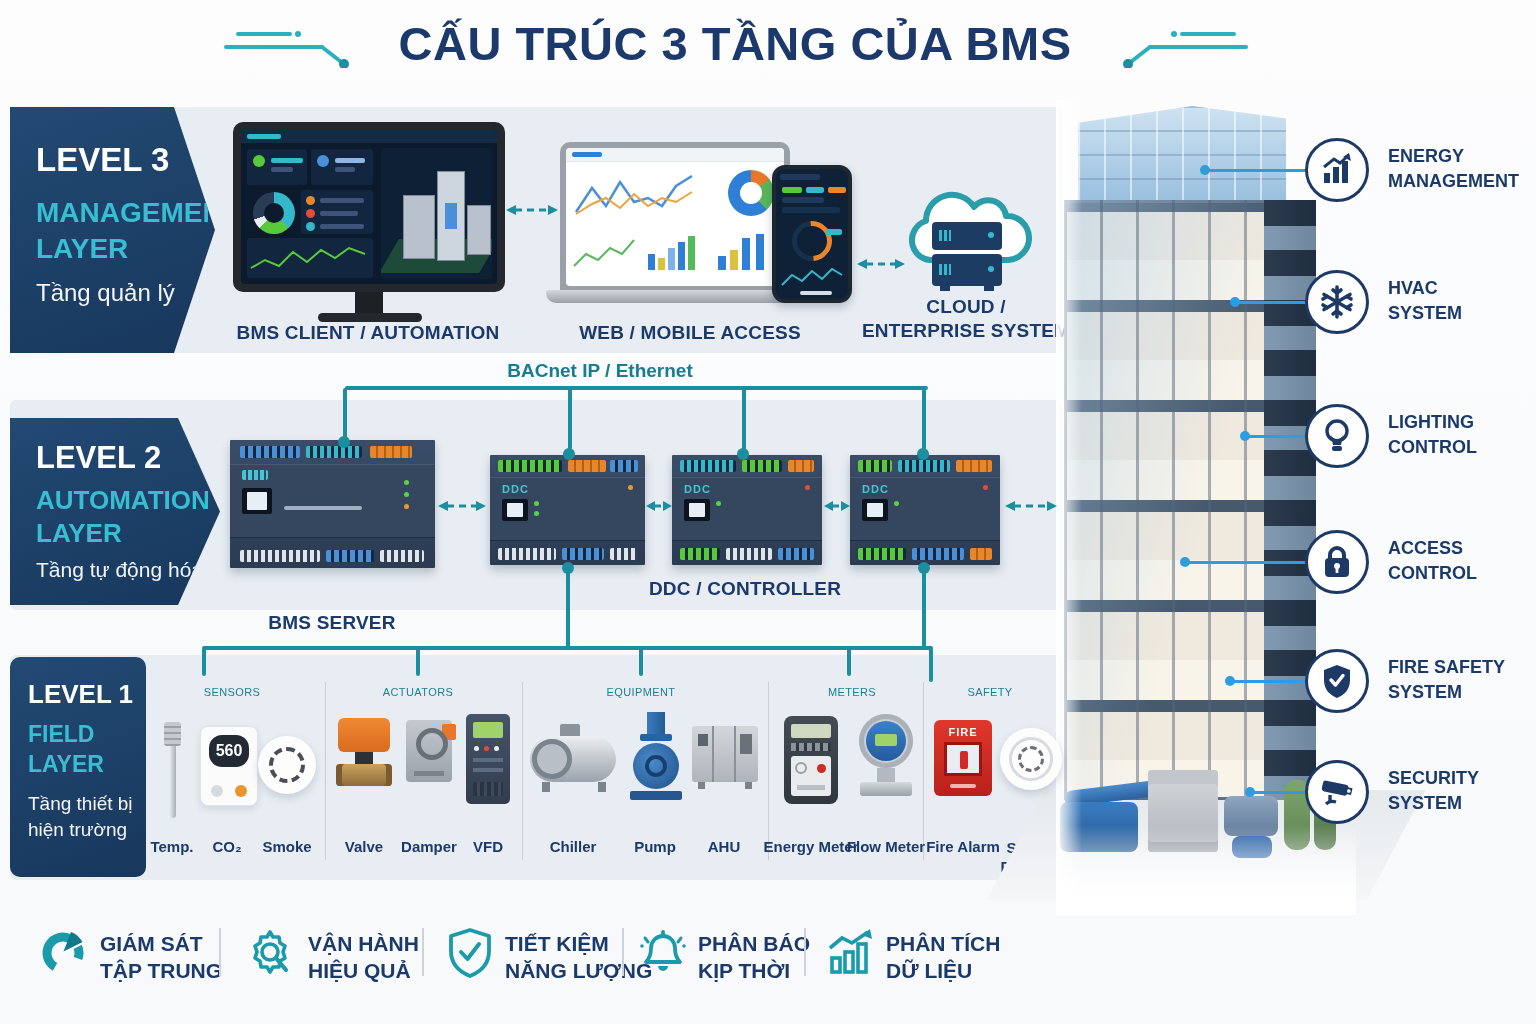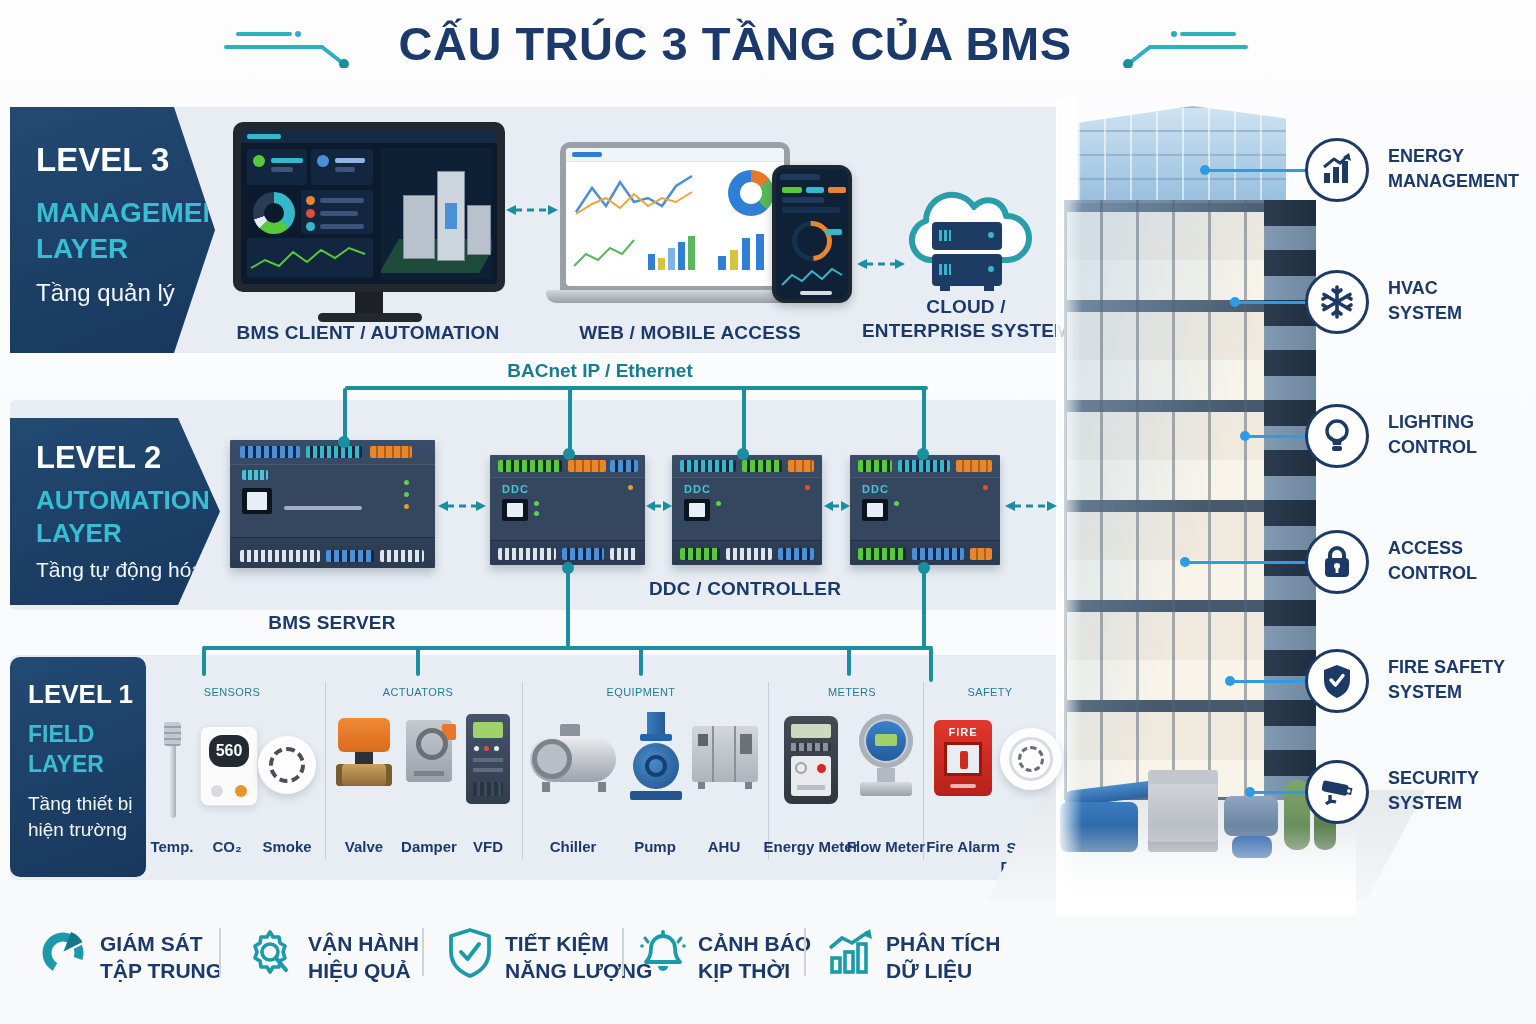--- a/index.html
+++ b/index.html
@@ -707,21 +707,21 @@
       <path d="M27 10 a12 12 0 0 1 12 12 c0 8 2 11 5 14 H10 c3 -3 5 -6 5 -14 a12 12 0 0 1 12 -12 z" fill="none" stroke="#1a9aaa" stroke-width="3.8" stroke-linejoin="round"></path>
       <path d="M22 40 a5 5 0 0 0 10 0" fill="#1a9aaa"></path>
       <line x1="27" y1="6" x2="27" y2="10" stroke="#1a9aaa" stroke-width="3.8" stroke-linecap="round"></line>
       <line x1="9" y1="12" x2="12" y2="16" stroke="#1a9aaa" stroke-width="3" stroke-linecap="round"></line>
       <line x1="45" y1="12" x2="42" y2="16" stroke="#1a9aaa" stroke-width="3" stroke-linecap="round"></line>
       <circle cx="6" cy="20" r="1.8" fill="#1a9aaa"></circle>
         <circle cx="48" cy="20" r="1.8" fill="#1a9aaa"></circle>
     </svg>
   </div>
   <div class="ben-text" style="left:698px;top:930px;">
-    <div>CẢNH BÁO</div>
+    <div>PHÂN BÁO</div>
       <div>KỊP THỜI</div>
   </div>
   <div class="ben-sep" style="left:804px;"></div>
 
   <div class="ben-icon" style="left:826px;top:928px;">
     <svg width="52" height="50" viewBox="0 0 52 50">
       <g stroke="#1a9aaa" stroke-width="3.6" fill="none">
         <rect x="6" y="30" width="8" height="14"></rect>
           <rect x="19" y="24" width="8" height="20"></rect>
           <rect x="32" y="16" width="8" height="28"></rect>

